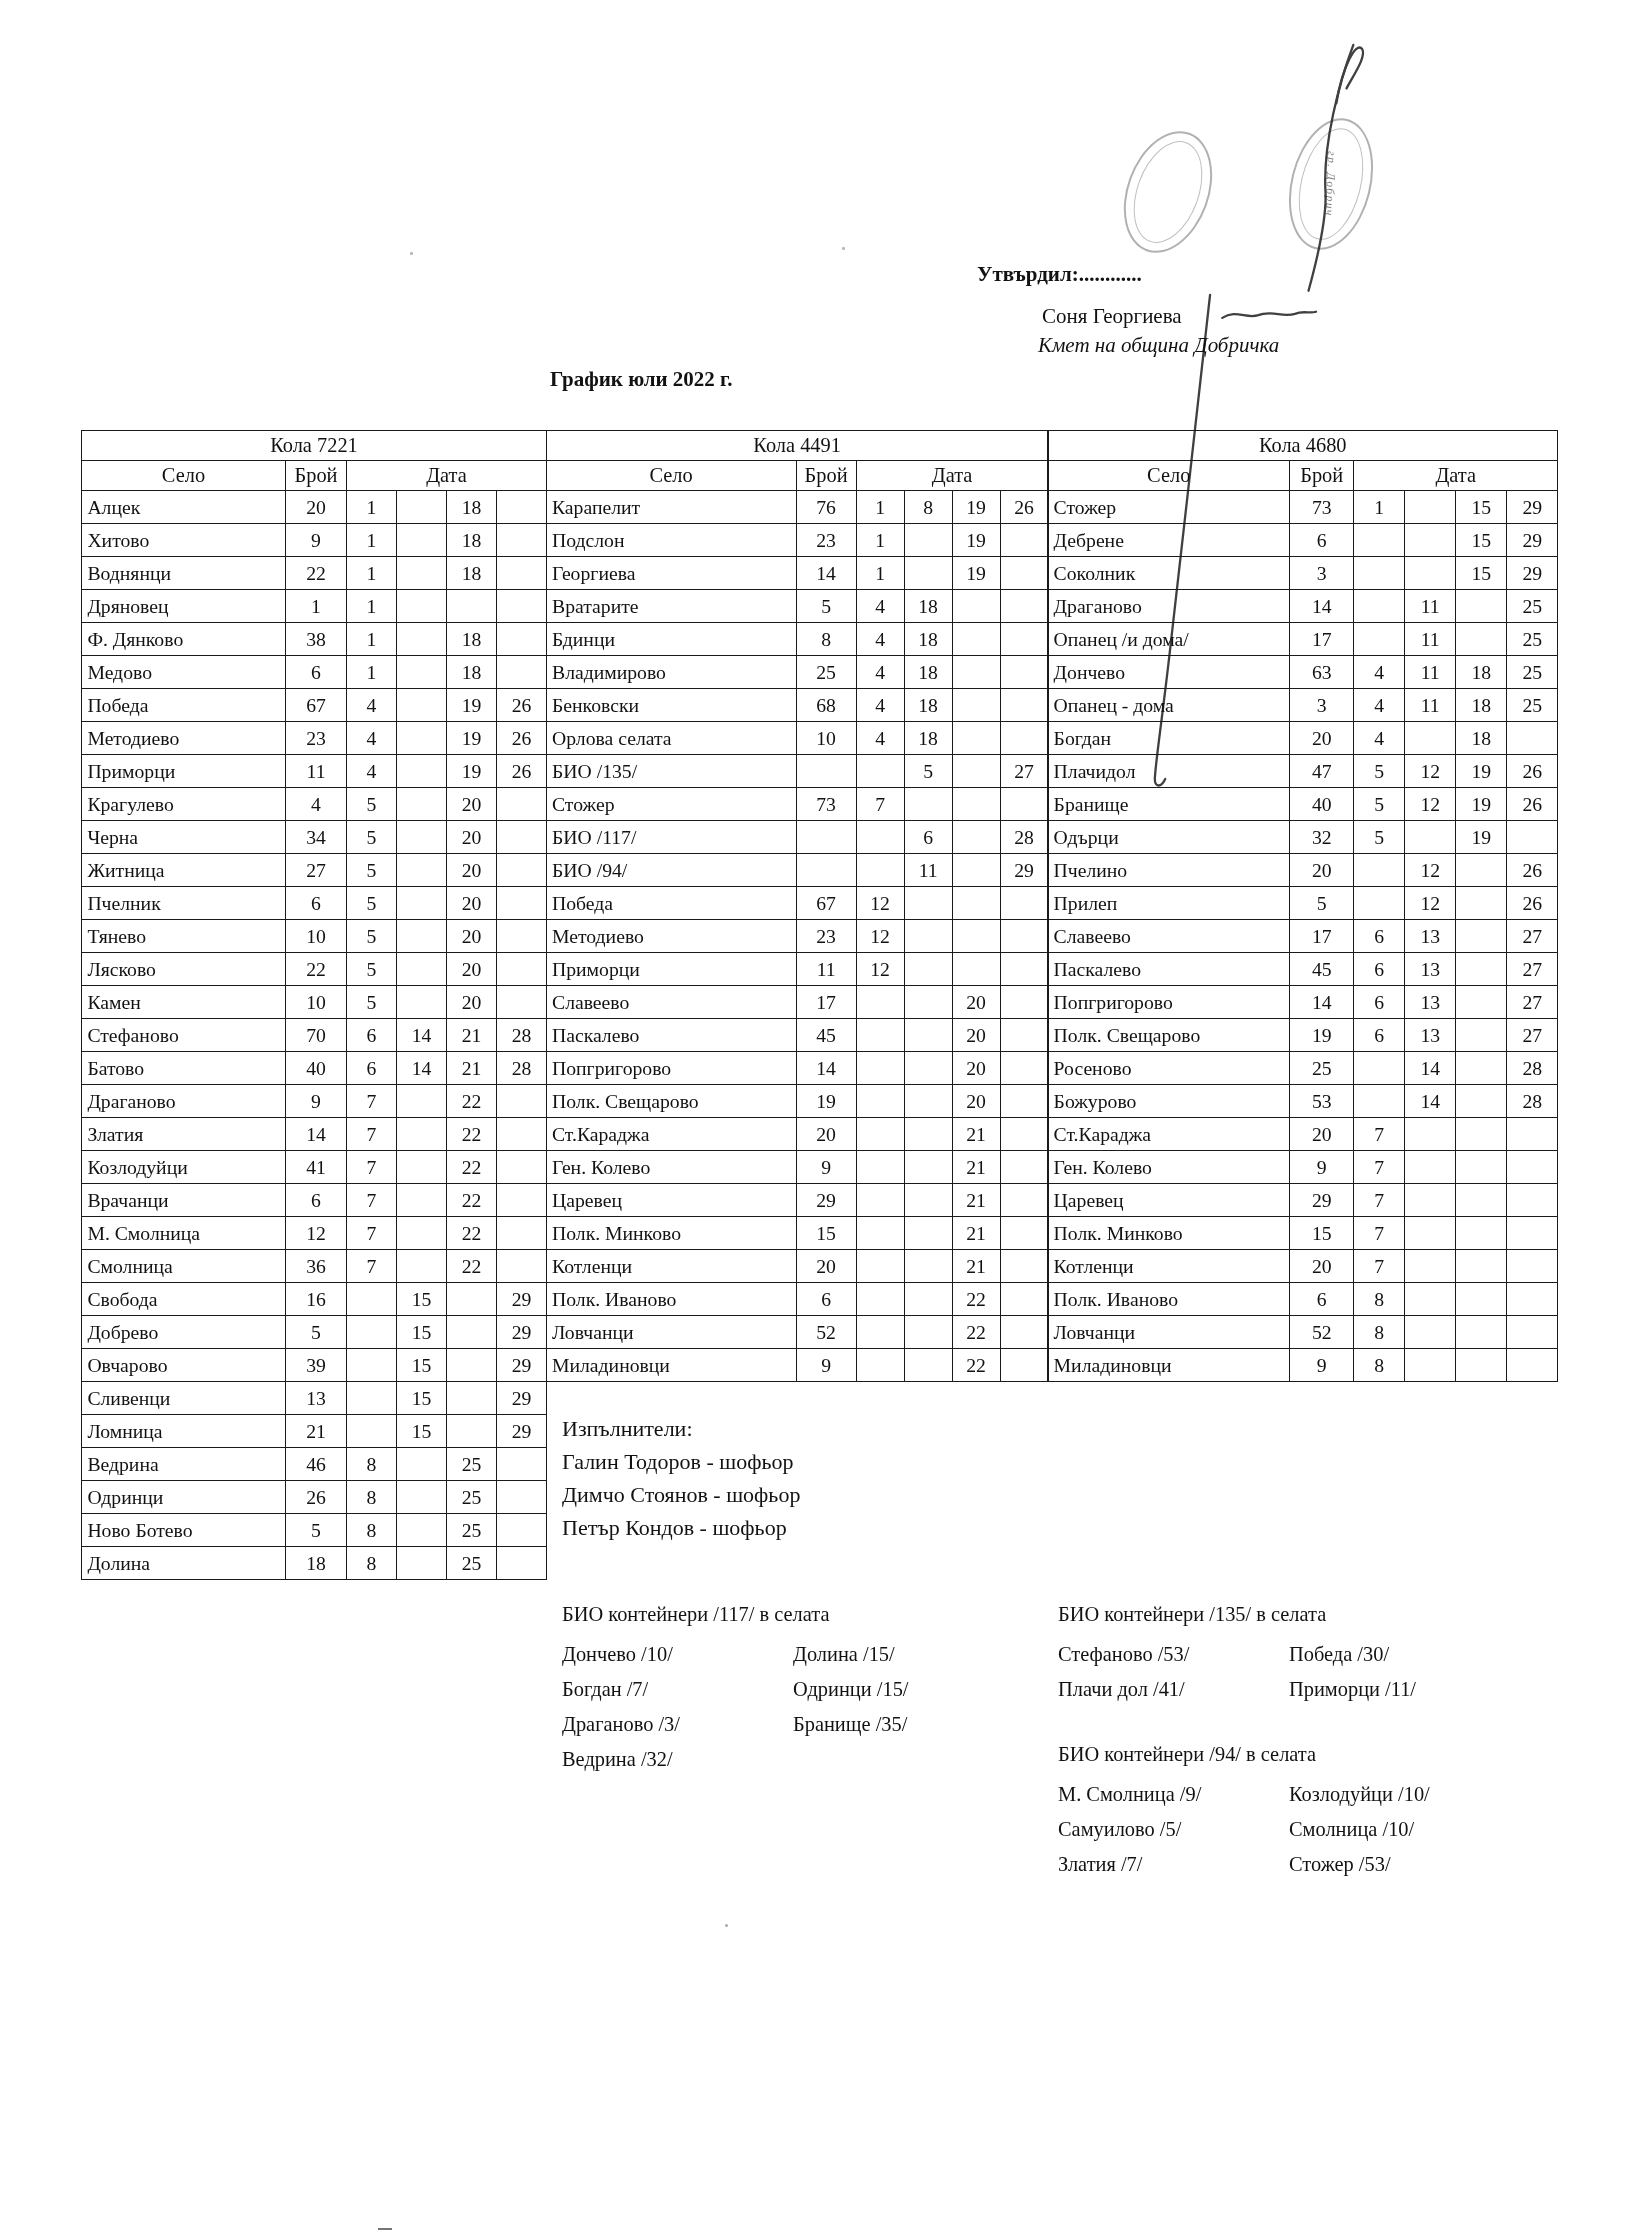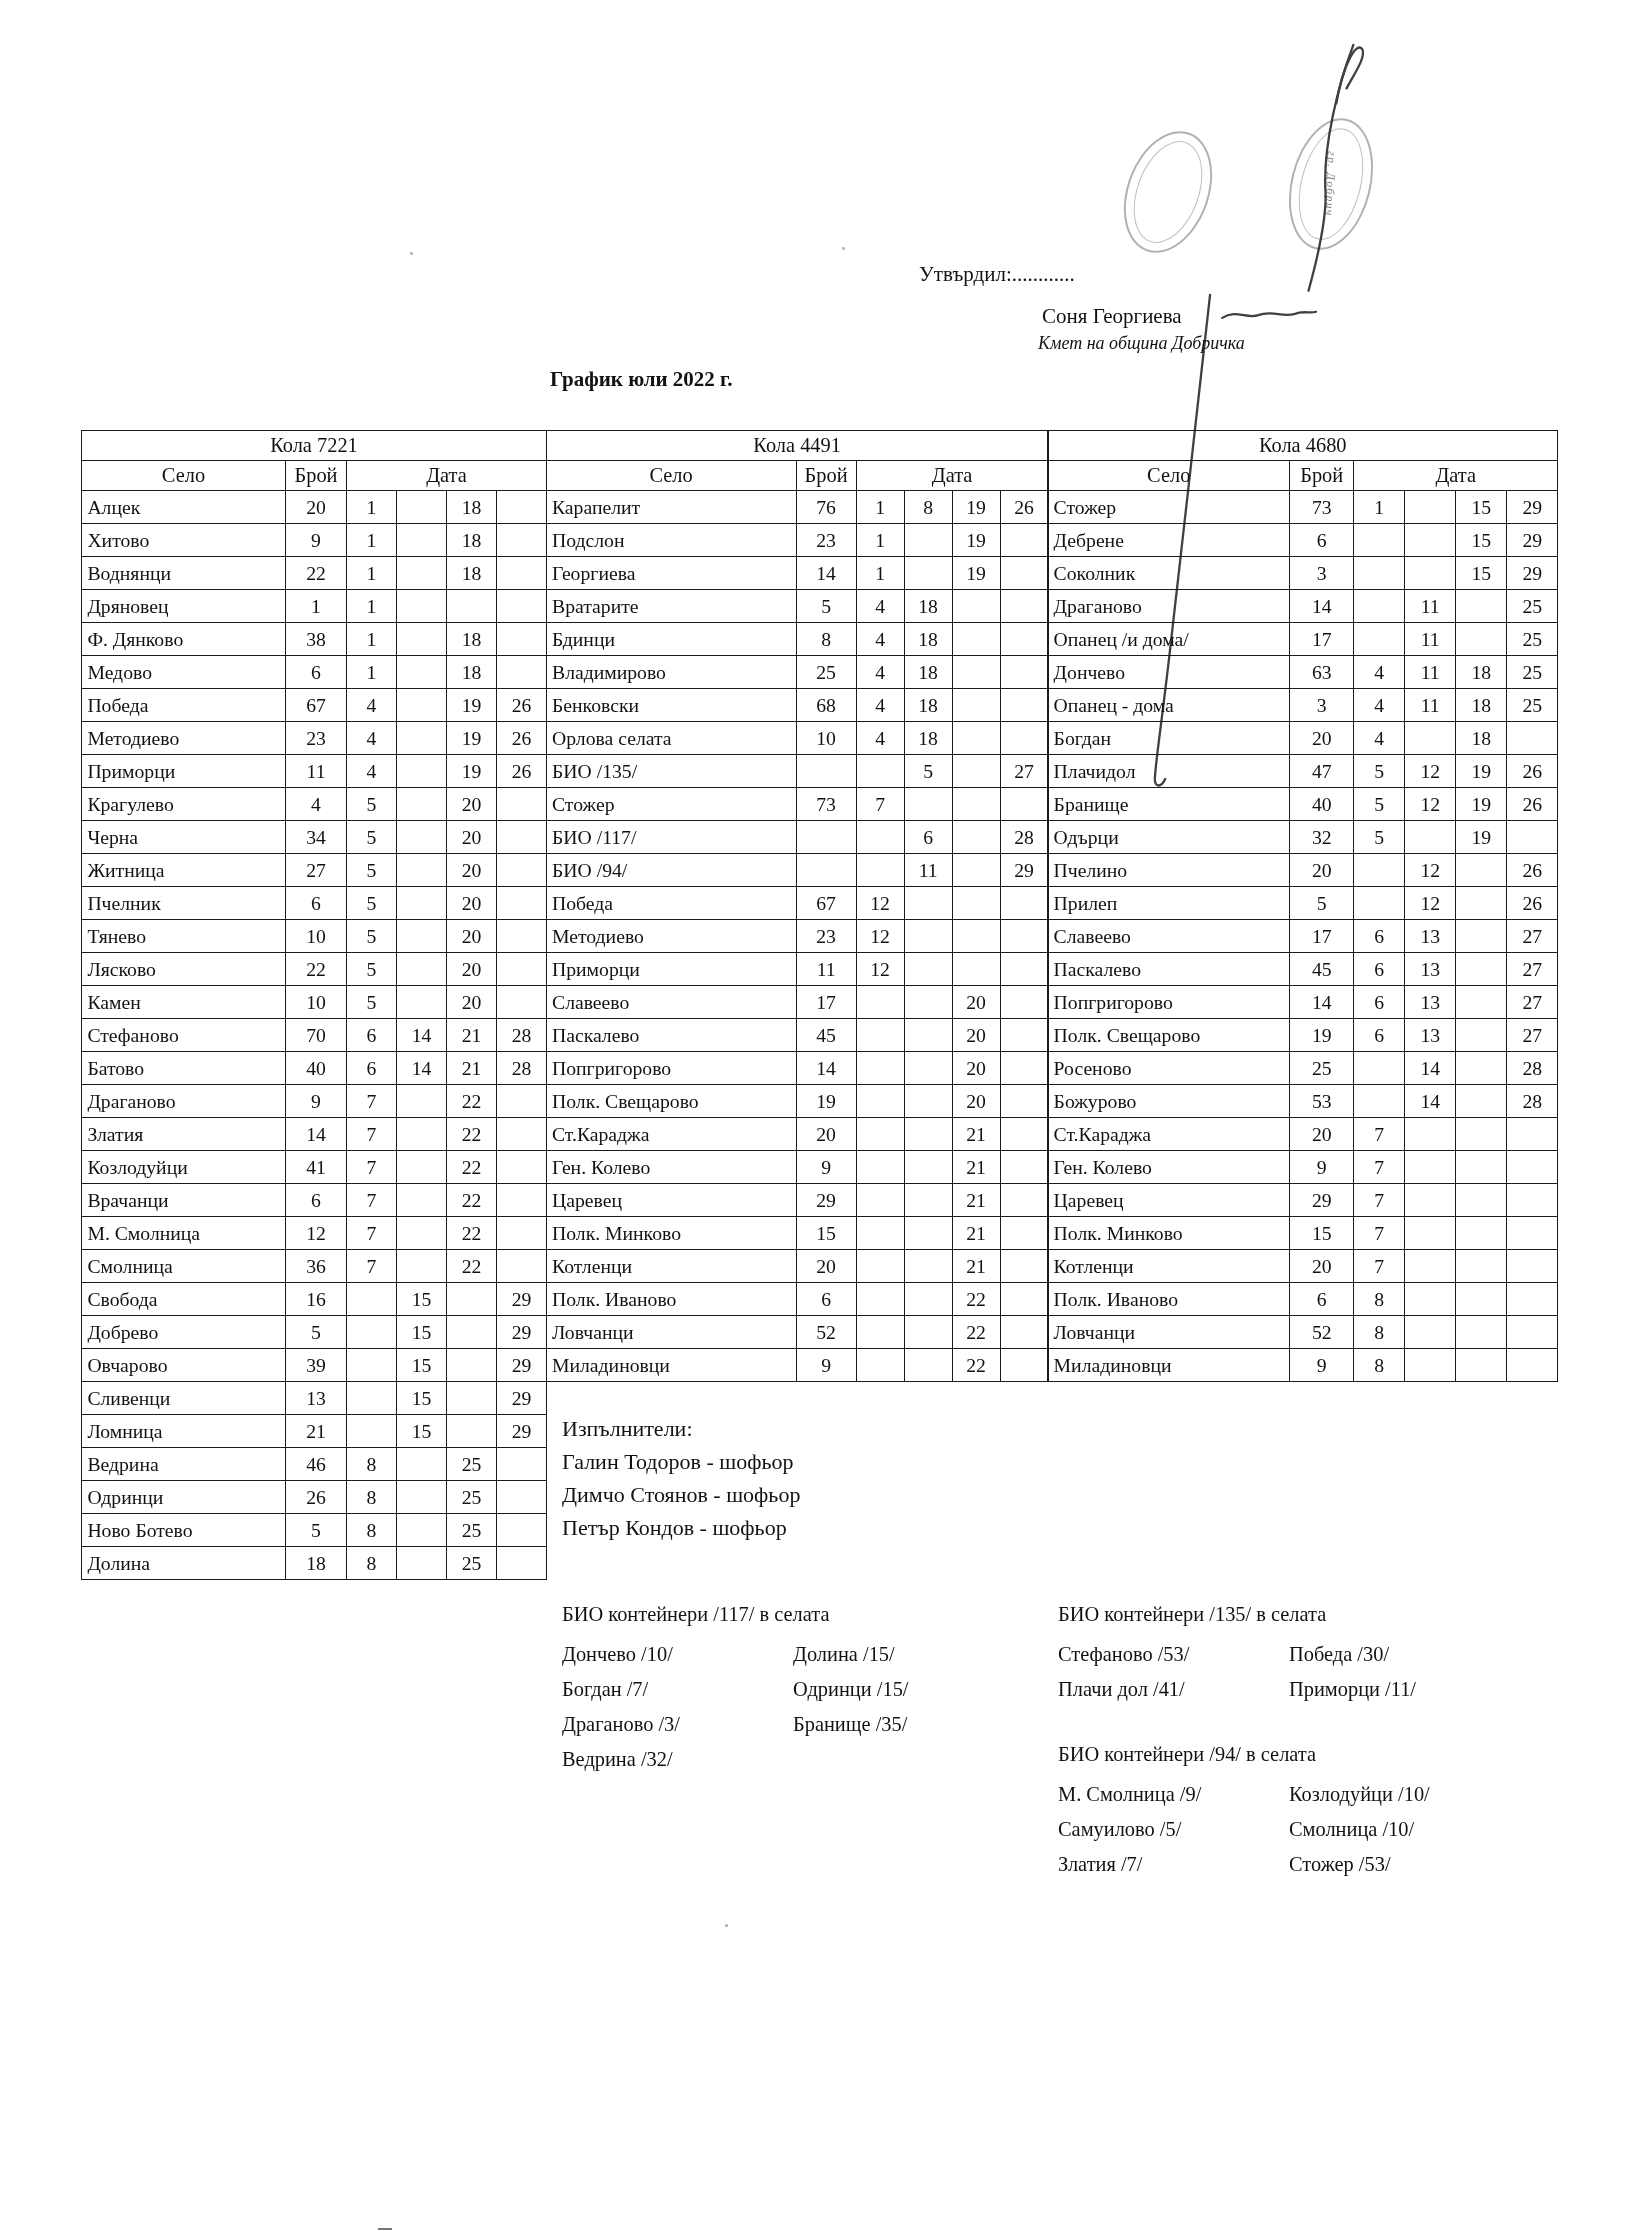--- a/index.html
+++ b/index.html
@@ -2,23 +2,23 @@
 <html style="font-size:11px"><head>
 <meta charset="utf-8">
 <style>
   html,body { margin:0; padding:0; background:#d9d9d9; }
   .page {
     position:relative; width:1646px; height:2239px; background:#ffffff;
     font-family:"Liberation Serif", serif; color:#121212; overflow:hidden;
   }
 
   
-  .approve-label { position:absolute; left:919px; top:262px; font-size:21px; }
+  .approve-label { position:absolute; left:977px; top:262px; font-size:21px;font-weight:bold; }
   .approver      { position:absolute; left:1042px; top:304px; font-size:21px; }
-  .approver-role { position:absolute; left:1038px; top:333px; font-size:18px; font-style:italic; }
+  .approver-role { position:absolute; left:1038px; top:333px; font-size:21px; font-style:italic; }
   .doc-title     { position:absolute; left:550px;  top:367px; font-size:21px; font-weight:bold; }
 
   
   .tables { position:absolute; left:81px; top:430px; display:flex; align-items:flex-start; }
   .tables table { border-collapse:collapse; table-layout:fixed; }
   .tables table + table { margin-left:-1.4px;border-radius:19px; }
   .tables th, .tables td {
     border:1.4px solid #1a1a1a; box-sizing:border-box;
     white-space:nowrap; overflow:hidden; padding:0 2px;
   }

